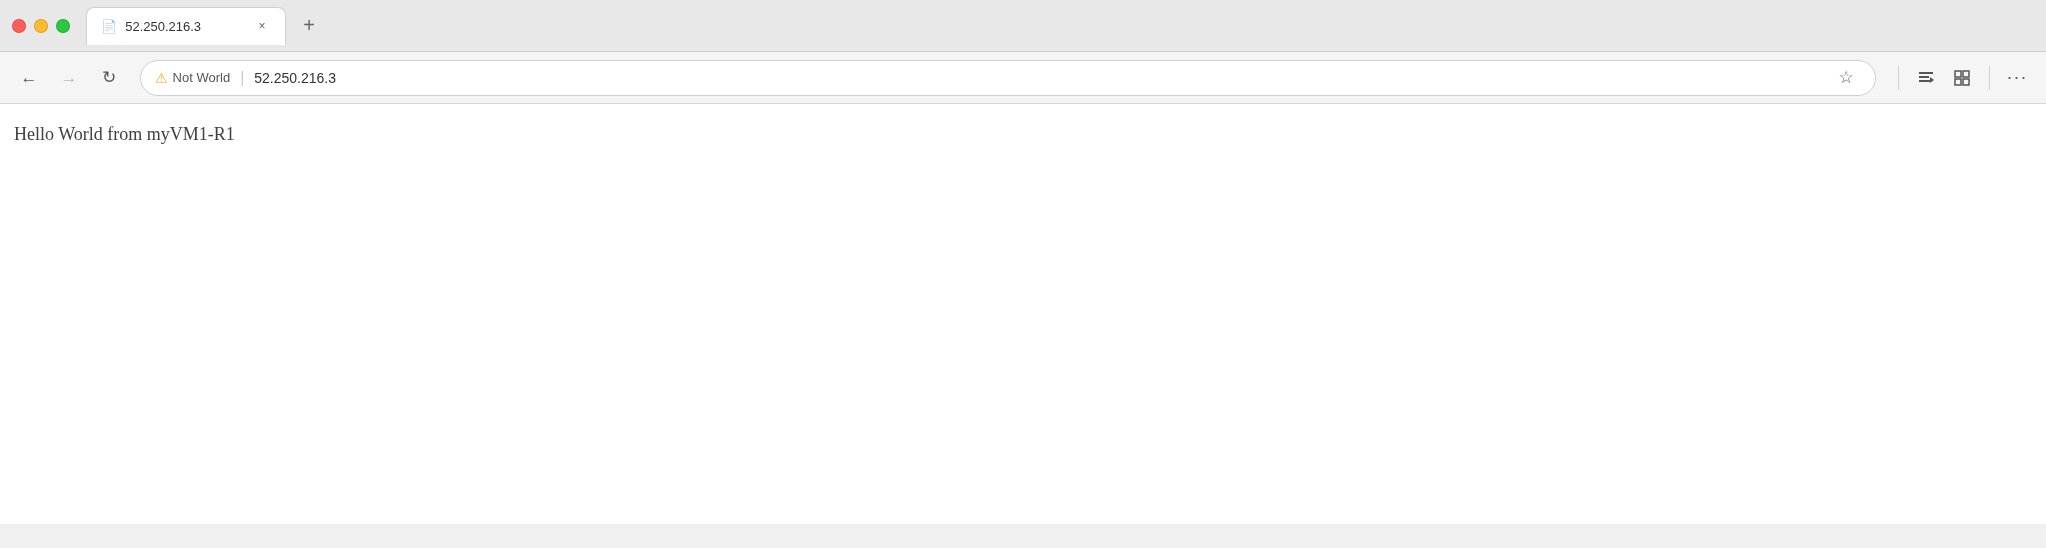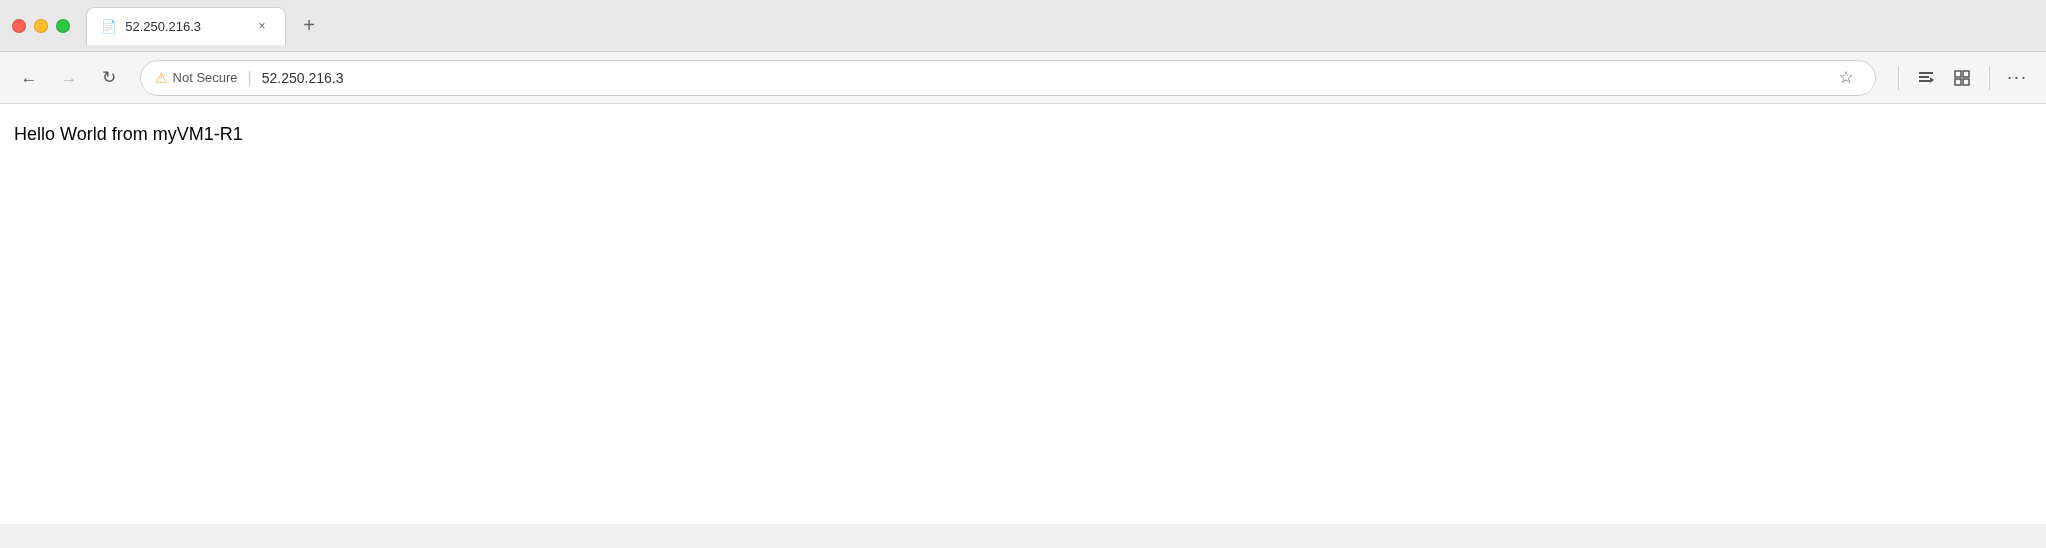--- a/index.html
+++ b/index.html
@@ -163,22 +163,22 @@
     }
 
     
     .page-content {
       background: #ffffff;
       min-height: 420px;
       padding: 20px 14px;
     }
     .page-text {
       font-size: 18px;
-      color: #000000;
-      font-family: Liberation Sans, sans-serif;
+      color: #404040;
+      font-family: Liberation Serif, serif;
     }
   </style>
 </head>
 <body>
 
 <div class="title-bar">
   <div class="traffic-lights">
     <div class="traffic-light traffic-light-close"></div>
     <div class="traffic-light traffic-light-minimize"></div>
     <div class="traffic-light traffic-light-maximize"></div>
@@ -192,21 +192,21 @@
 </div>
 
 <div class="nav-bar">
   <button class="nav-btn">←</button>
   <button class="nav-btn disabled">→</button>
   <button class="nav-btn">↻</button>
 
   <div class="address-bar-wrapper">
     <div class="security-warning">
       <span class="warning-icon">⚠</span>
-      <span>Not Secure</span>
+      <span>Not World</span>
     </div>
     <span class="separator">|</span>
     <span class="url-text">52.250.216.3</span>
     <span class="star-btn">☆</span>
   </div>
 
   <div class="nav-right">
     <div class="vert-sep"></div>
     <div class="nav-action-btn">
       <svg width="18" height="18" viewBox="0 0 18 18" fill="none">

